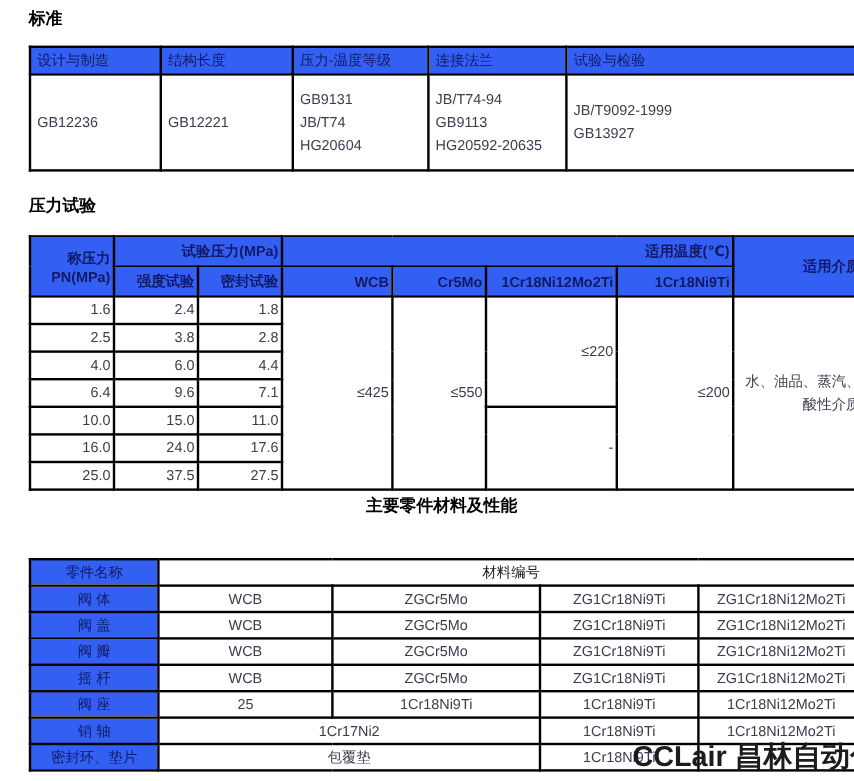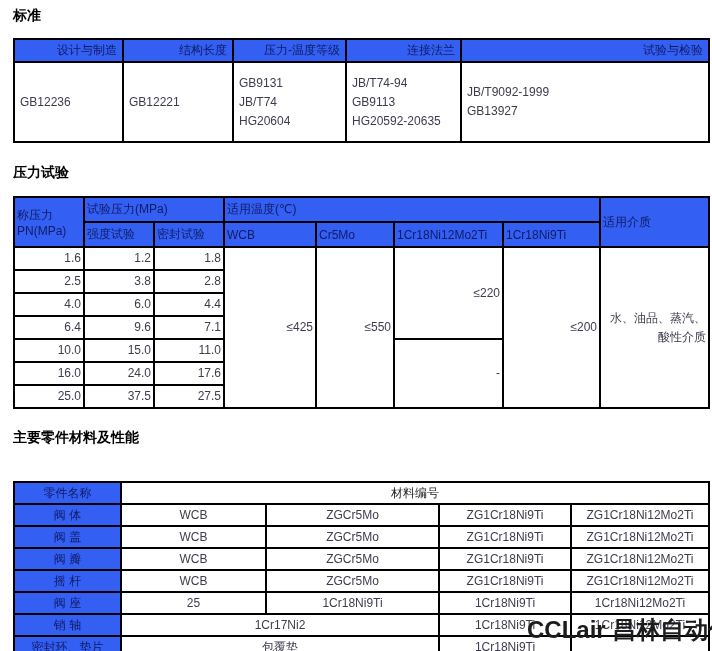--- a/index.html
+++ b/index.html
@@ -8,60 +8,60 @@
     --data_text:#3f3a4d;
     --border:#000000;
   }
   html,body{margin:0;padding:0;background:#ffffff;}
   .page{
     position:relative;
     width:712px;height:651px;
     background:#ffffff;
     font-family:"Liberation Sans","DejaVu Sans",sans-serif;
     box-sizing:border-box;
-    padding:8px 0 0 13px;
+    padding:8px 0 0 24px;
     overflow:hidden;
   }
   .section-title{
     font-size:14px;
     font-weight:bold;
     color:#000;
     line-height:14px;
   }
   .t1{margin-top:16px;}
   .t2-title{margin-top:23px;font-family:Liberation Serif, serif;}
-  .t3-title{margin-top:21px;}
+  .t3-title{margin-top:5px;text-align:center;}
   table{
     border-collapse:collapse;
     table-layout:fixed;
     width:695px;
     margin-top:16px;
   }
   .t3{margin-top:37px;}
   th,td{
     border:2px solid var(--border);
     font-size:12px;
     overflow:hidden;
     font-weight:normal;
   }
   .hdr{
     background:var(--header_bg);
     color:var(--header_text);
   }
   
-  .std th{text-align:right;padding:2px 5px;height:17px;}
+  .std th{text-align:left;padding:2px 5px;height:17px;}
   .std td{
     text-align:left;padding:3px 5px;
     color:var(--data_text);
     vertical-align:middle;
     height:72px;
     line-height:19px;
   }
   
-  .prs th{text-align:left;padding:1px 2px;height:21px;}
+  .prs th{text-align:right;padding:1px 2px;height:21px;font-weight:bold;}
   .prs td{
     text-align:right;
     color:var(--data_text);
     height:18px;
     padding:1px 2px;
     vertical-align:middle;
     line-height:19px;
   }
   
   .mat th{text-align:center;height:18px;padding:1px 2px;}
@@ -159,21 +159,21 @@
     <tr>
       <th class="hdr">强度试验</th>
       <th class="hdr">密封试验</th>
       <th class="hdr">WCB</th>
       <th class="hdr">Cr5Mo</th>
       <th class="hdr">1Cr18Ni12Mo2Ti</th>
       <th class="hdr">1Cr18Ni9Ti</th>
     </tr>
     <tr>
       <td>1.6</td>
-      <td>1.2</td>
+      <td>2.4</td>
       <td>1.8</td>
       <td rowspan="7">≤425</td>
       <td rowspan="7">≤550</td>
       <td rowspan="4">≤220</td>
       <td rowspan="7">≤200</td>
       <td rowspan="7">水、油品、蒸汽、酸性介质</td>
     </tr>
     <tr>
       <td>2.5</td>
       <td>3.8</td>

